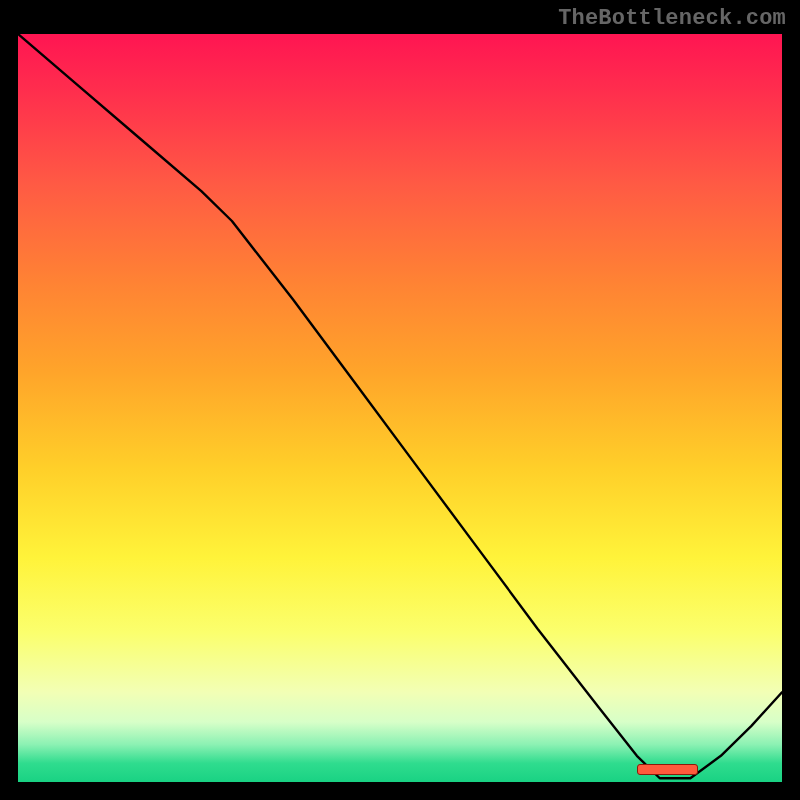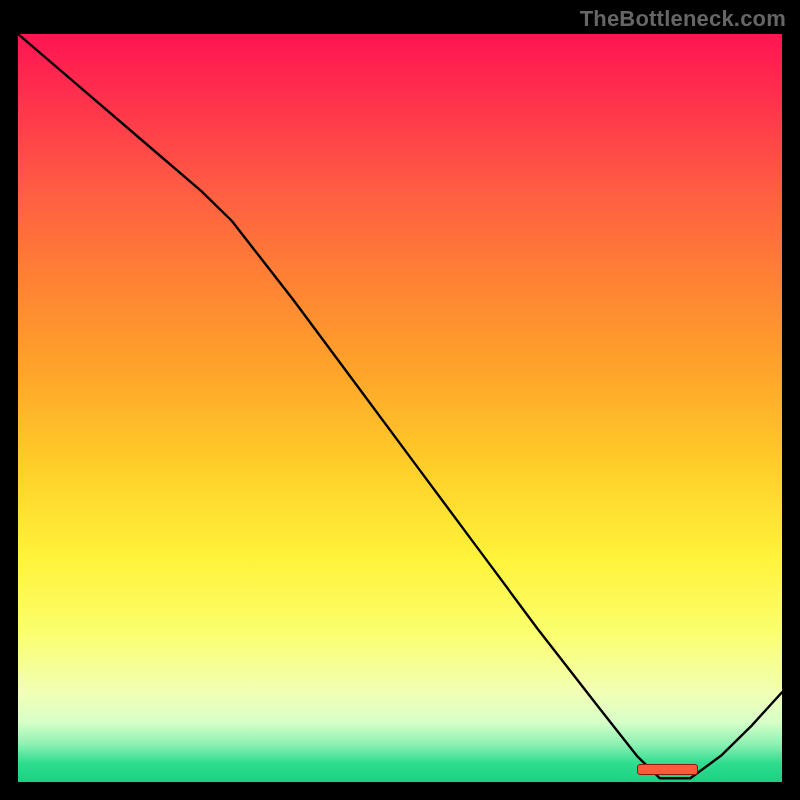--- a/index.html
+++ b/index.html
@@ -7,21 +7,21 @@
   .frame {
     position: relative;
     width: 800px;
     height: 800px;
     background: #000;
   }
   .watermark {
     position: absolute;
     top: 6px;
     right: 14px;
-    font-family: Liberation Sans, sans-serif;
+    font-family: Liberation Mono, monospace;
     font-size: 22px;
     font-weight: 600;
     color: #666;
     letter-spacing: 0.2px;
     user-select: none;
   }
   .plot-area {
     position: absolute;
     left: 18px;
     top: 34px;

